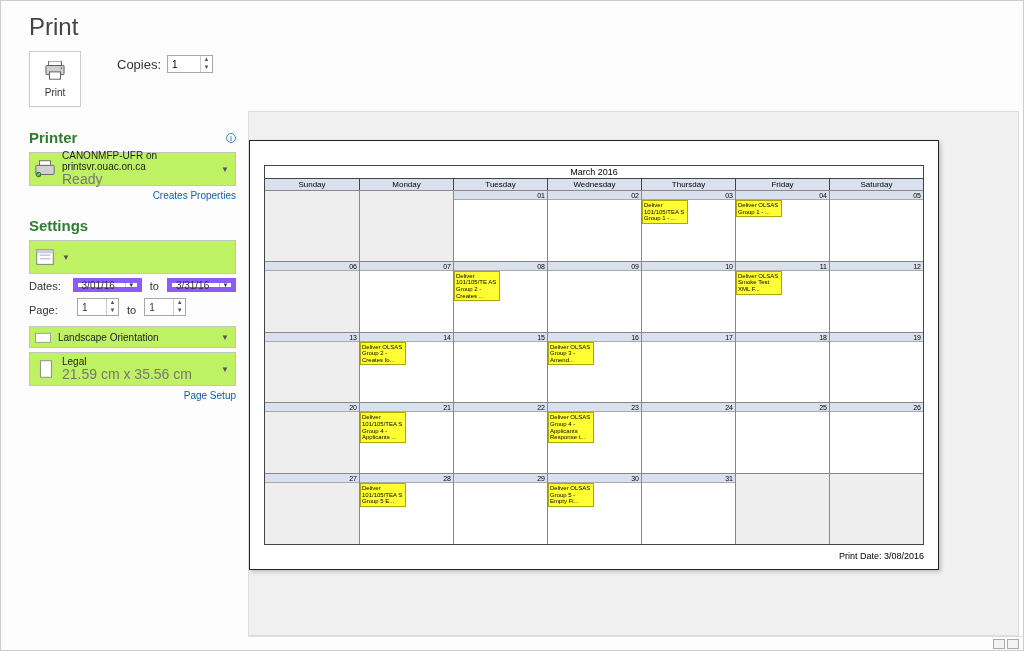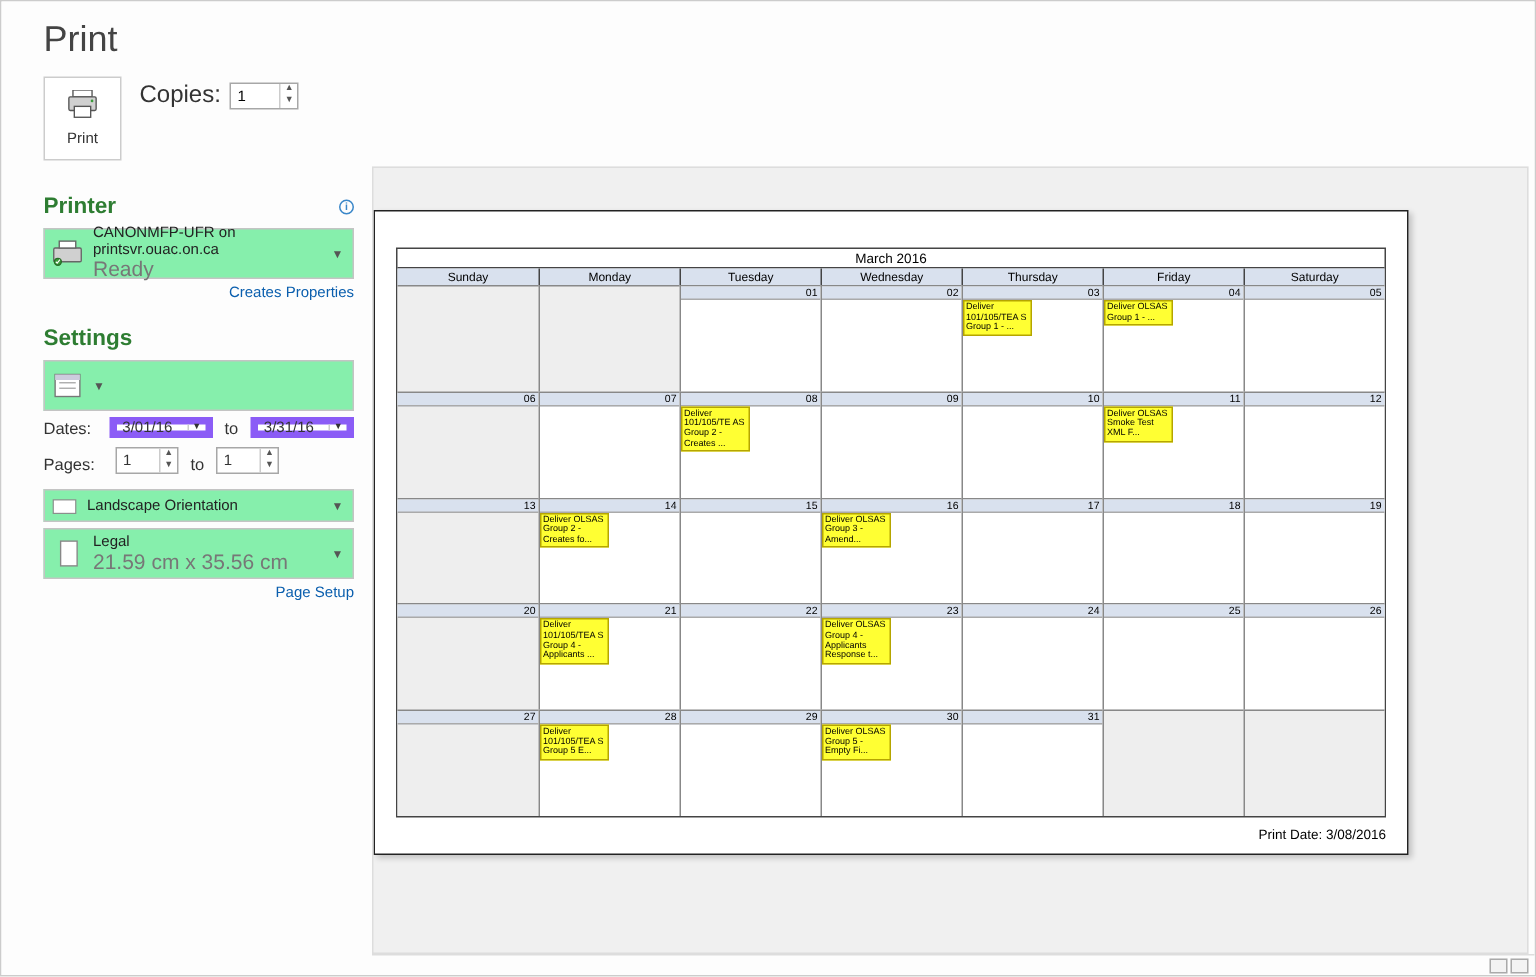--- a/index.html
+++ b/index.html
@@ -5,27 +5,27 @@
 * { box-sizing: border-box; margin: 0; padding: 0; font-family: "Segoe UI", Tahoma, sans-serif; }
 html, body { width: 1024px; height: 651px; background: #e8efe9; overflow: hidden; }
 .app { display: flex; height: 100%; background: #fdfdfd; border: 1px solid #ccc; }
 .left-panel { width: 247px; padding: 12px 12px 0 28px; background: #fdfdfd; display: flex; flex-direction: column; }
 .title { font-size: 24px; font-weight: 300; color: #444; margin-bottom: 10px; }
 .print-row { display: flex; align-items: flex-start; gap: 12px; margin-bottom: 16px; }
 .print-btn { width: 52px; height: 56px; border: 1px solid #ccc; background: #fff; display:flex; flex-direction:column; align-items:center; justify-content:center; gap:2px; cursor:pointer; }
 .print-btn svg { width: 22px; height: 20px; }
 .print-btn-label { font-size: 10px; color:#333; }
 .copies-wrap { display: flex; align-items:center; gap: 6px; margin-top: 4px;}
-.copies-label { font-size: 16px; color:#333; }
+.copies-label { font-size: 13px; color:#333;margin-left:24px; }
 .spinbox { width: 46px; height: 18px; border:1px solid #a7a7a7; background:#fff; position: relative; display:flex; align-items:center; font-size:10px; padding-left:4px;}
 .spinbox .arrows { position:absolute; right:0; top:0; bottom:0; width:12px; border-left:1px solid #ccc; display:flex; flex-direction:column;}
 .spinbox .arrows div { flex:1; font-size:6px; text-align:center; line-height:7px; color:#555;}
 .section-title { font-size: 15px; color: #2e7d32; margin: 6px 0 6px 0; font-weight: 700; display:flex; justify-content:space-between; align-items:center;}
 .info-icon { width: 10px; height: 10px; border: 1px solid #3a87c9; border-radius:50%; color:#3a87c9; font-size:7px; text-align:center; line-height:9px;}
-.dropdown { width: 100%; height: 34px; border:1px solid #c4c4c4; background:#86efac; display:flex; align-items:center; padding: 2px 4px; margin-bottom: 4px; position:relative; cursor:pointer;}
+.dropdown { width: 100%; height: 34px; border:1px solid #c4c4c4; background:#bef264; display:flex; align-items:center; padding: 2px 4px; margin-bottom: 4px; position:relative; cursor:pointer;}
 .dropdown .icon { width: 22px; height: 22px; margin-right: 6px; display:flex; align-items:center; justify-content:center;}
 .dropdown .texts { flex:1; display:flex; flex-direction:column; line-height:1.1;}
 .dropdown .main { font-size: 10px; color:#222;}
 .dropdown .sub { font-size: 14px; color:#777;}
 .dropdown .caret { font-size: 8px; color:#555; padding-right:2px;}
 .dropdown.thin { height: 22px; }
 .dropdown.thin .icon { width:18px; height:18px; }
 .link-right { text-align: right; font-size: 10px; color: #0b5fae; margin-bottom: 10px; cursor:pointer;}
 .row { display:flex; align-items:flex-end; gap: 8px; margin-bottom: 6px; font-size:11px; color:#333;}
 .row label { width: 40px; }
@@ -126,21 +126,21 @@
         <span class="dropcaret">▼</span>
       </div>
       <span>to</span>
       <div class="textbox" style="width:76px">
         <span>3/31/16</span>
         <span class="dropcaret">▼</span>
       </div>
     </div>
 
     <div class="row">
-      <label>Pages:</label>
+      <label>Page:</label>
       <div class="spinbox" style="width:42px">
         <span>1</span>
         <div class="arrows">
             <div>▲</div>
             <div>▼</div>
           </div>
       </div>
       <span>to</span>
       <div class="spinbox" style="width:42px">
         <span>1</span>

